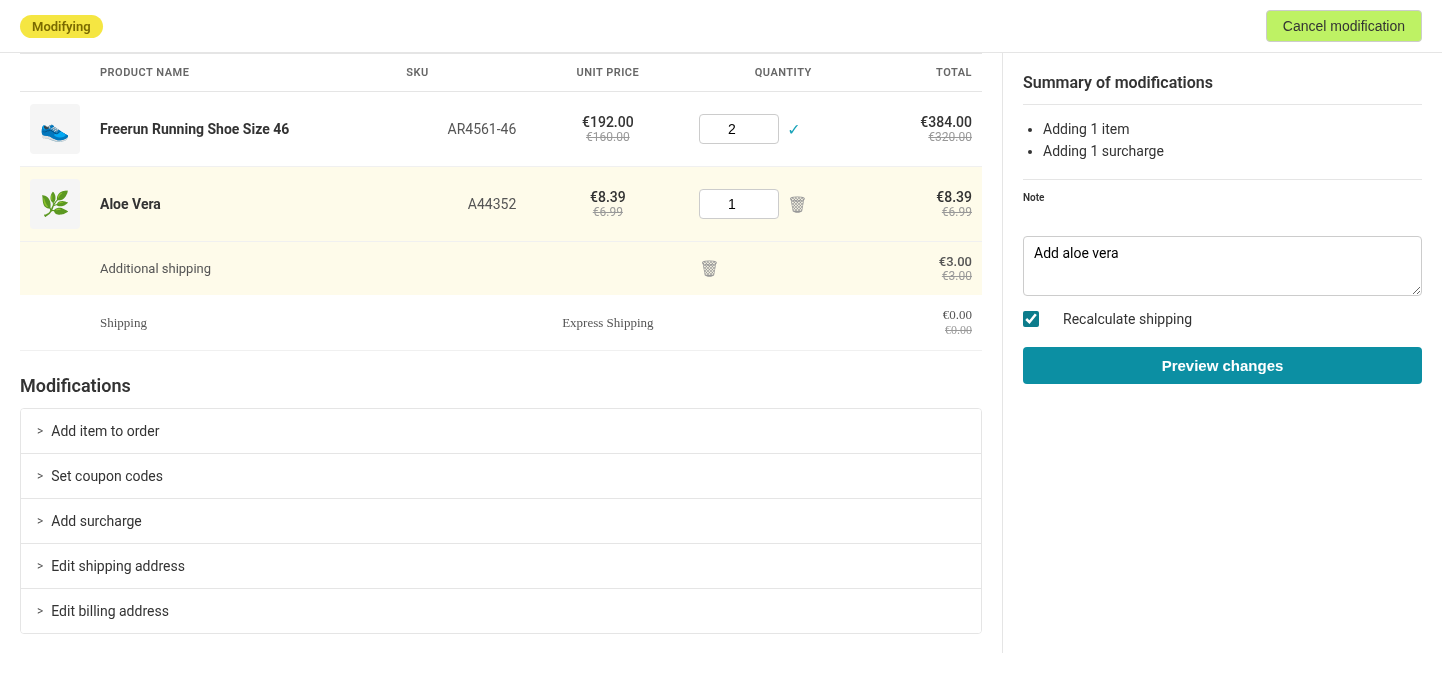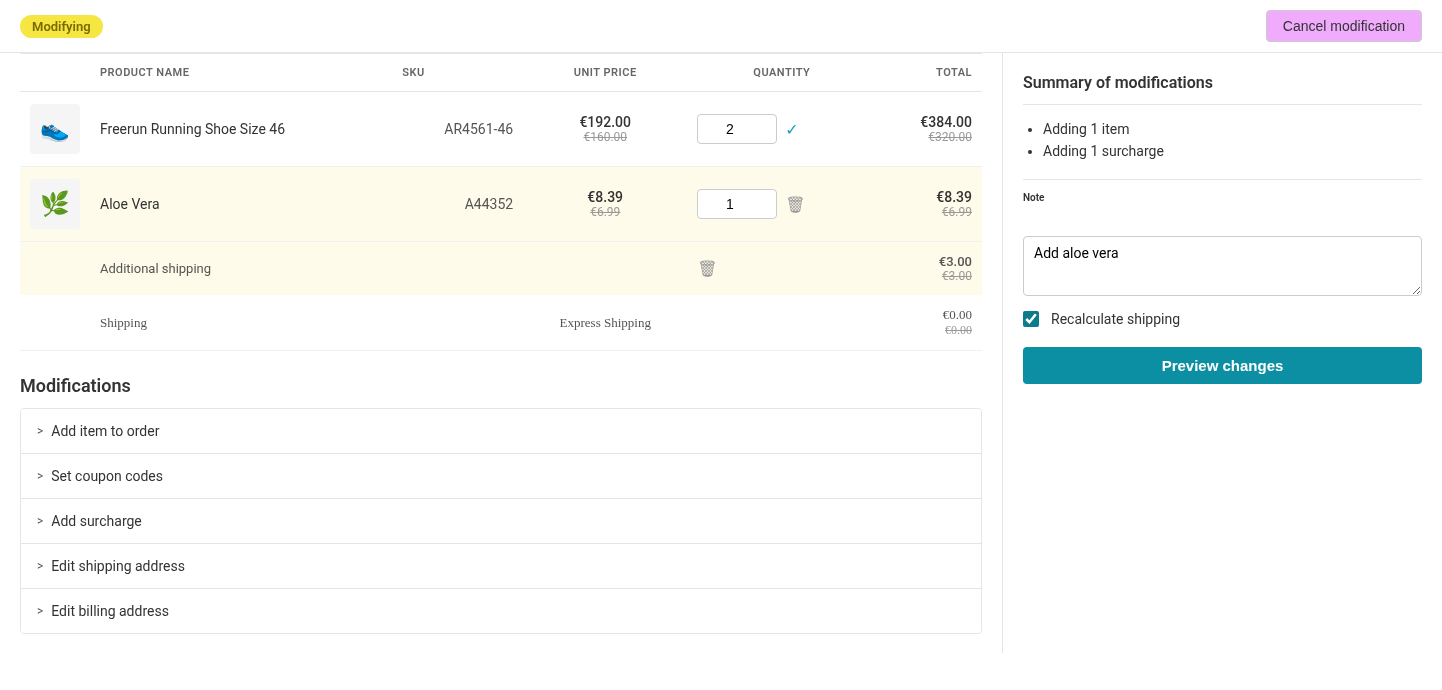--- a/index.html
+++ b/index.html
@@ -21,21 +21,21 @@
     .modifying-badge {
       background: #f5e642;
       color: #7a6a00;
       font-weight: 600;
       font-size: 13px;
       padding: 4px 12px;
       border-radius: 12px;
     }
 
     .cancel-btn {
-      background: #f0abfc;
+      background: #bef264;
       border: 1px solid #ccc;
       border-radius: 4px;
       padding: 7px 16px;
       cursor: pointer;
       font-size: 14px;
       color: #333;
     }
 
     .main-layout {
       display: flex;
@@ -106,21 +106,21 @@
     .shoe-icon {
       font-size: 24px;
     }
 
     
     .plant-icon {
       font-size: 24px;
     }
 
     .product-name {
-      font-weight: 400;
+      font-weight: 700;
     }
 
     .price-main {
       font-weight: 500;
     }
 
     .price-sub {
       color: #999;
       font-size: 12px;
       text-decoration: line-through;
@@ -245,21 +245,21 @@
       font-size: 14px;
       resize: vertical;
       min-height: 60px;
       font-family: inherit;
       margin-top: 25px;
     }
 
     .recalculate-row {
       display: flex;
       align-items: center;
-      gap: 12px;
+      gap: 24px;
       margin-top: 12px;
       margin-bottom: 20px;
     }
 
     .recalculate-checkbox {
       width: 16px;
       height: 16px;
       accent-color: #0c7c8c;
     }
 

